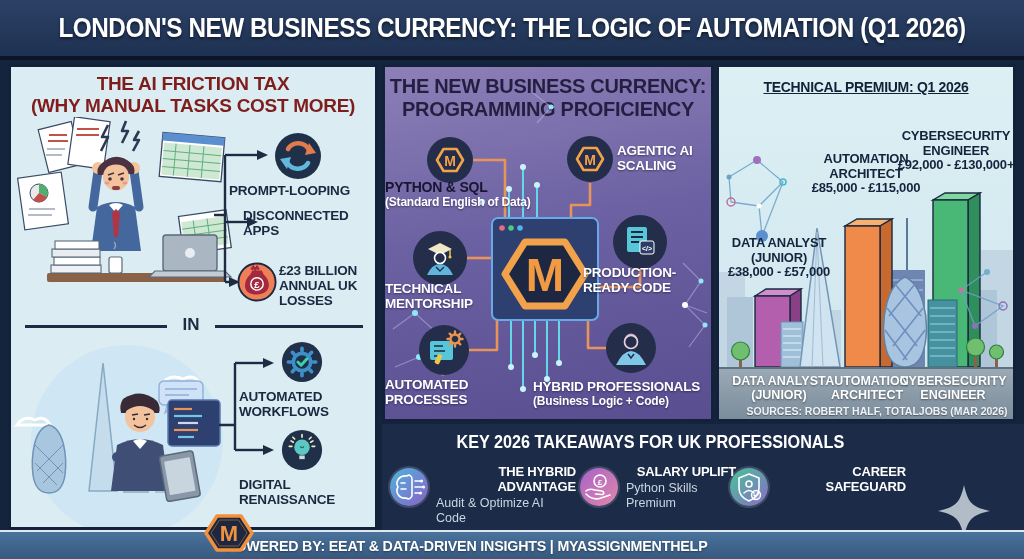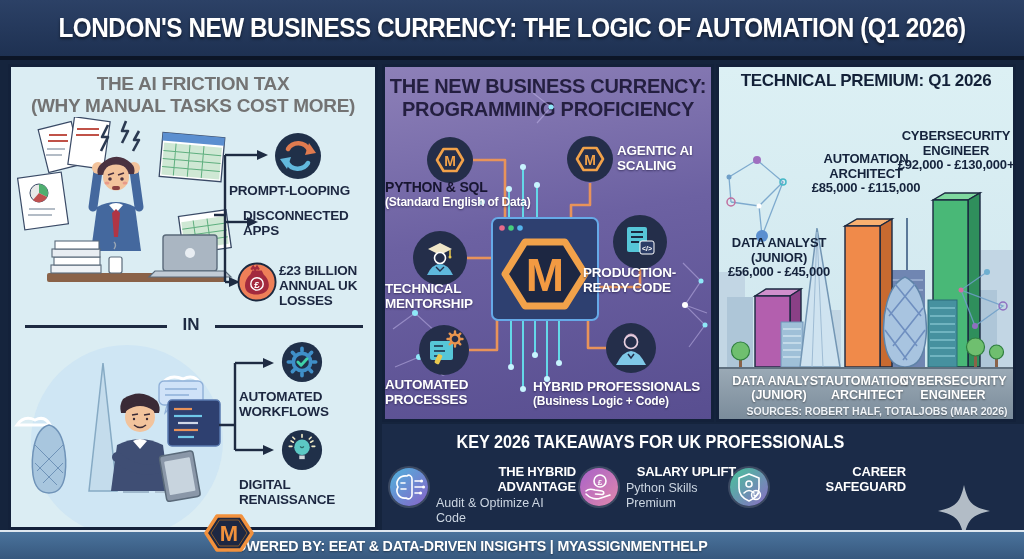--- a/index.html
+++ b/index.html
@@ -15,23 +15,23 @@
             display:flex; align-items:center; justify-content:center; }
   .banner h1 { color:#fff; font-size:27px; letter-spacing:-.5px; text-shadow:0 2px 3px rgba(0,0,0,.5); }
 
   
   .panel { position:absolute; border:3px solid #13213a; }
   .p-left { left:8px; top:64px; width:370px; height:466px; background:#dbedf3; }
   .p-mid  { left:382px; top:64px; width:332px; height:358px; background:linear-gradient(170deg,#8d80b8 0%,#6c61a2 45%,#584e90 100%); }
   .p-right{ left:716px; top:64px; width:300px; height:358px; background:linear-gradient(180deg,#dcf0f4,#cfe6ee); }
 
   .panel-title { position:absolute; left:0; right:0; text-align:center; font-weight:bold; line-height:1.14; letter-spacing:-.3px; }
-  .fp-title { top:6px; font-size:19px; color:#737373; }
+  .fp-title { top:6px; font-size:19px; color:#7f1d1d; }
   .cp-title { top:8px; font-size:20px; color:#241f40; }
-  .sp-title { top:4px; font-size:17px; color:#132138; }
+  .sp-title { top:13px; font-size:14px; color:#132138;text-decoration:underline; }
 
   
   .fp-lbl { font-size:13.5px; }
   .fp-divider-line { position:absolute; height:2.5px; background:#1e2b42; top:258px; }
   .fp-divider-in { position:absolute; top:248px; left:156px; width:48px; text-align:center; font-size:17px; font-weight:bold; color:#1e2b42; }
 
   .icon-box { position:absolute; }
   .icon-box svg { display:block; }
 
   
@@ -480,21 +480,21 @@
       <circle cx="10" cy="55" r="2.5" fill="#6f9fc8"></circle>
         <circle cx="40" cy="84" r="2.5" fill="#fff"></circle>
       <circle cx="268" cy="150" r="3" fill="#6fafd0"></circle>
         <circle cx="242" cy="168" r="2.5" fill="#d06f9f"></circle>
       <circle cx="284" cy="184" r="4" fill="none" stroke="#8f6fc0" stroke-width="1.5"></circle>
         <circle cx="256" cy="204" r="3" fill="#8f6fc0"></circle>
     </svg>
 
     <div class="sp-role" style="left:4px;top:169px;width:112px">
       <div class="rname">DATA ANALYST (JUNIOR)</div>
-      <div class="rrange">£56,000 - £45,000</div>
+      <div class="rrange">£38,000 - £57,000</div>
     </div>
     <div class="sp-role" style="left:87px;top:85px;width:120px">
       <div class="rname">AUTOMATION ARCHITECT</div>
       <div class="rrange">£85,000 - £115,000</div>
     </div>
     <div class="sp-role" style="left:177px;top:62px;width:120px">
       <div class="rname">CYBERSECURITY ENGINEER</div>
       <div class="rrange">£92,000 - £130,000+</div>
     </div>
 

